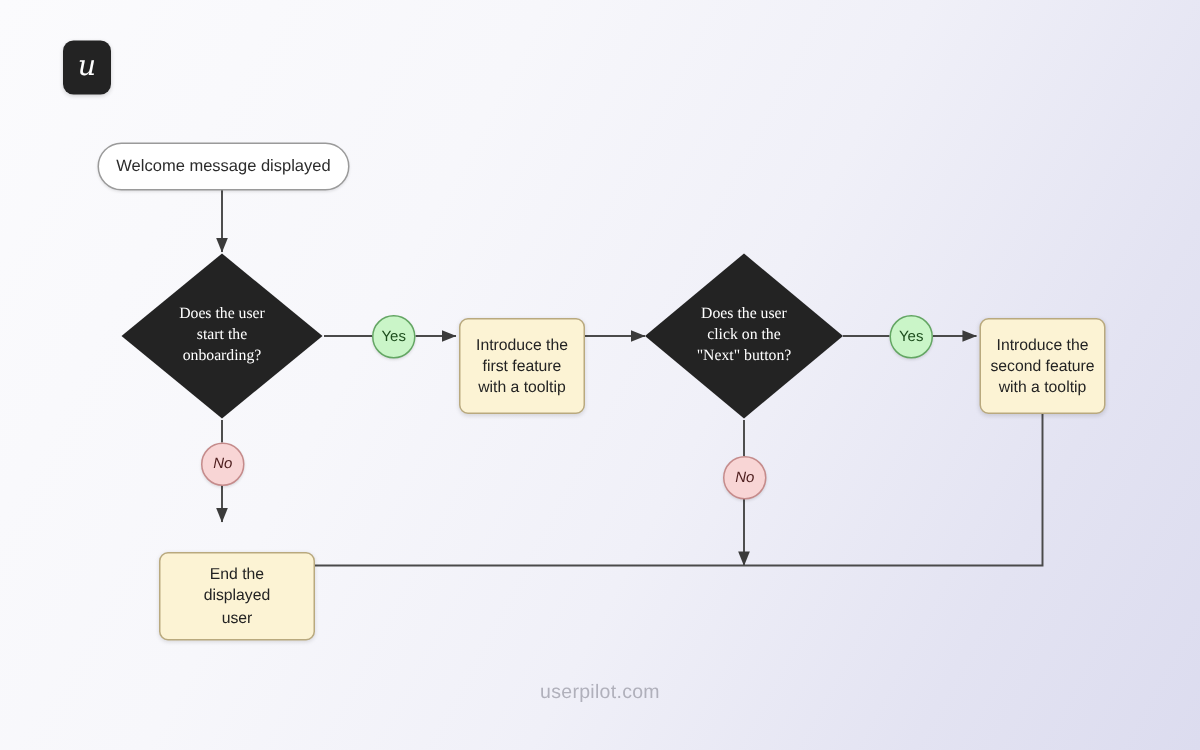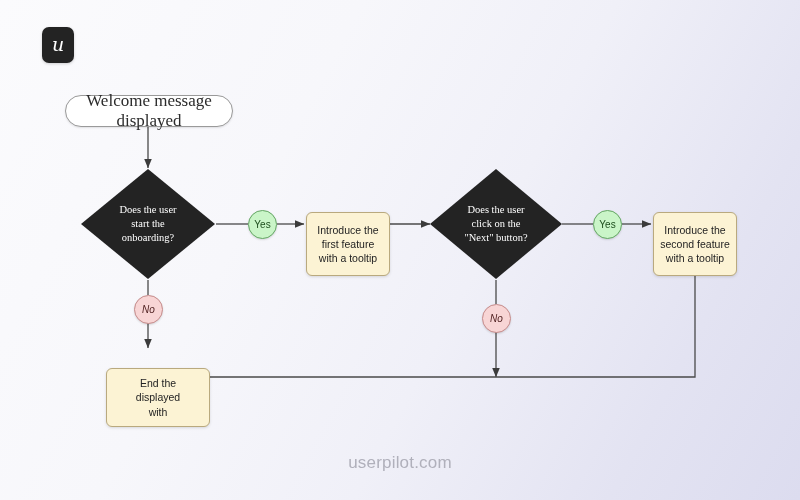--- a/index.html
+++ b/index.html
@@ -61,23 +61,22 @@
     justify-content: center;
     text-align: center;
   }
 
   
   .pill {
     background: #ffffff;
     border: 1px solid #9a9a9a;
     border-radius: 22px;
     color: #2b2b2b;
-    font-size: 17px;
+    font-size: 11px;
     box-shadow: 0 1px 2px rgba(0,0,0,0.10);
-    font-family: Liberation Serif, serif;
   }
 
   
   .diamond-wrap {
     position: absolute;
   }
   .diamond-shape {
     position: absolute;
     left: 0;
     top: 0;
@@ -134,21 +133,21 @@
   }
 
   
   #watermark {
     position: absolute;
     left: 0;
     top: 453px;
     width: 800px;
     text-align: center;
     color: #b0b0bb;
-    font-size: 17px;
+    font-size: 13px;
     letter-spacing: 0.2px;
   }
 </style>
 </head>
 <body>
 
 <div id="canvas">
 
   <div id="logo">
     <span class="glyph">u</span>
@@ -243,19 +242,19 @@
       <div>Introduce the</div>
       <div>second feature</div>
       <div>with a tooltip</div>
     </div>
   </div>
 
   <div class="node proc" style="left:106px; top:348px; width:104px; height:59px;">
     <div>
       <div>End the</div>
       <div>displayed</div>
-      <div>with</div>
+      <div>user</div>
     </div>
   </div>
 
   <div id="watermark">userpilot.com</div>
 
 </div>
 
 </body></html>

